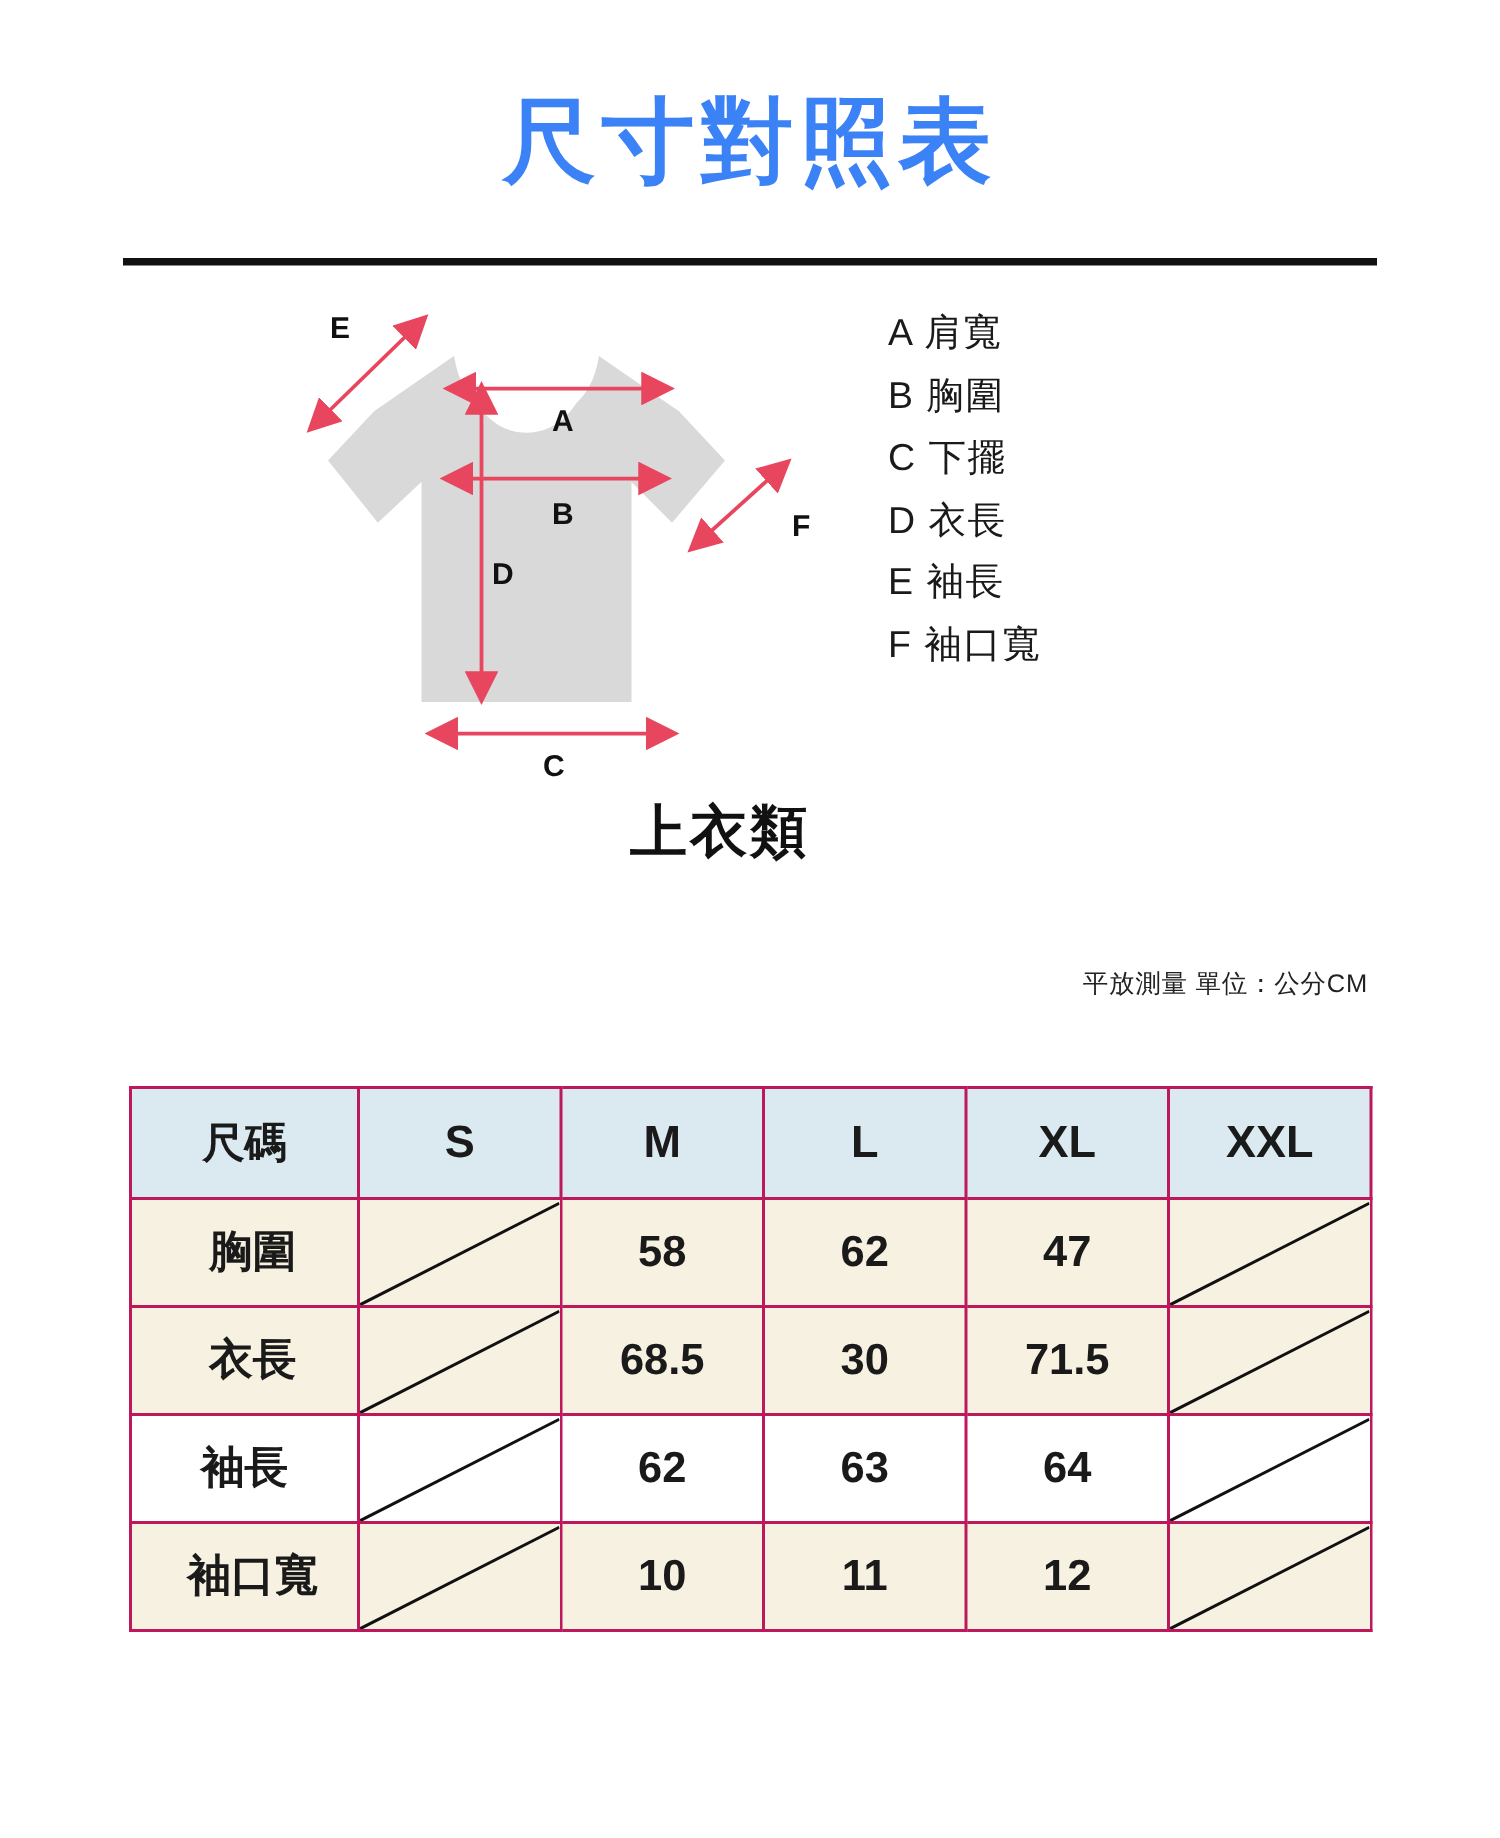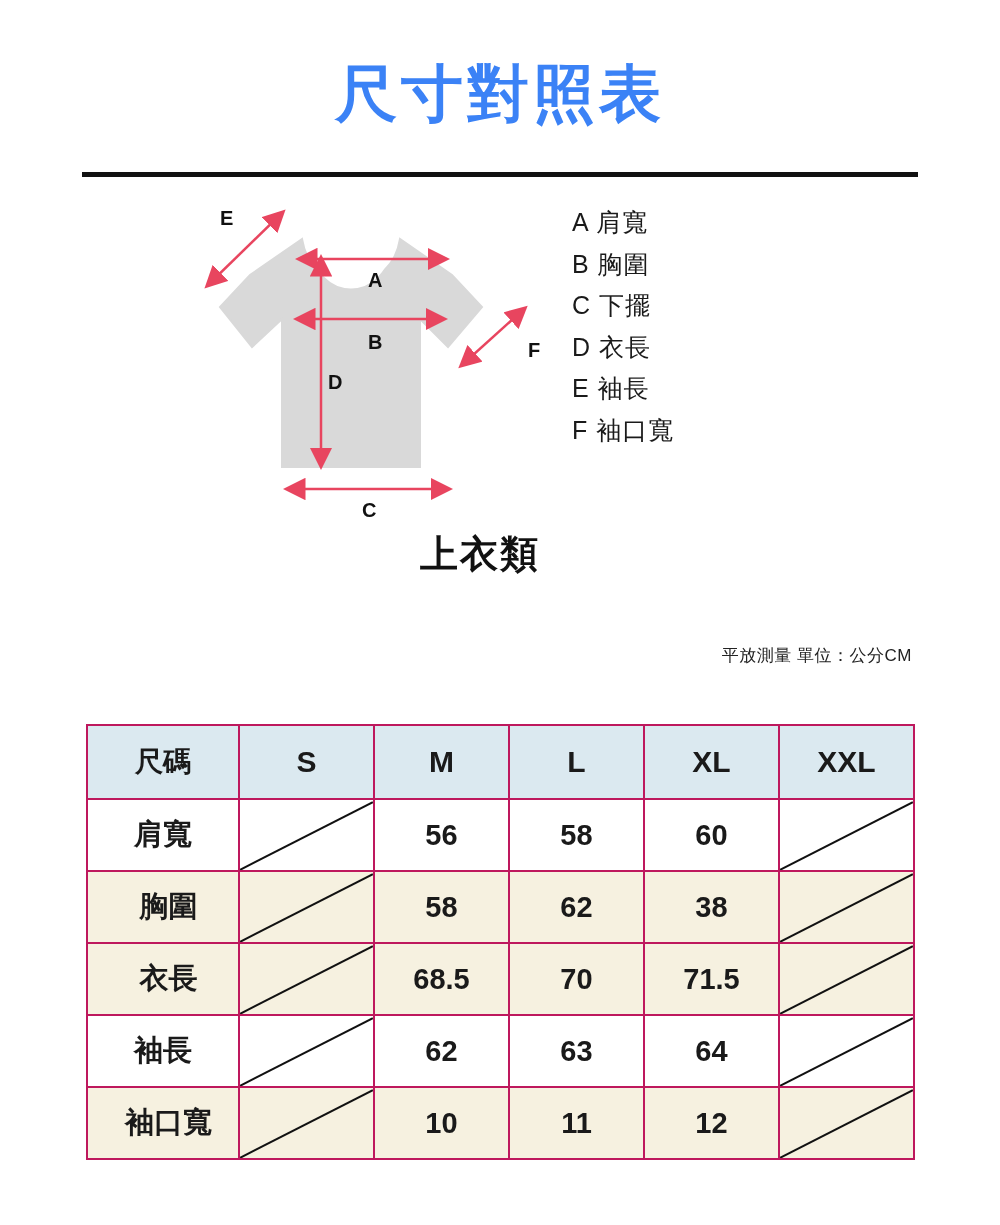--- a/index.html
+++ b/index.html
@@ -43,21 +43,21 @@
     height: 340px;
     margin-top: 10px;
   }
   .shirt-svg {
     position: absolute;
     left: 190px;
     top: 10px;
   }
   .legend {
     position: absolute;
-    left: 572px;
+    left: 592px;
     top: 22px;
     display: flex;
     flex-direction: column;
     gap: 14px;
   }
   .legend-item {
     font-size: 25px;
     color: #1a1a1a;
     letter-spacing: 1px;
     line-height: 1.1;
@@ -213,41 +213,33 @@
         <tr>
           <th class="head-label">尺碼</th>
           <th>S</th>
           <th>M</th>
           <th>L</th>
           <th>XL</th>
           <th>XXL</th>
         </tr>
       </thead>
       <tbody>
-        <tr class="row-a">
-          <td class="label-cell">肩寬</td>
-          <td class="empty-cell"></td>
-          <td>56</td>
-          <td>58</td>
-          <td>60</td>
-          <td class="empty-cell"></td>
-        </tr>
         <tr class="row-b">
           <td class="label-cell">胸圍</td>
           <td class="empty-cell"></td>
           <td>58</td>
           <td>62</td>
-          <td>38</td>
+          <td>47</td>
           <td class="empty-cell"></td>
         </tr>
         <tr class="row-b">
           <td class="label-cell">衣長</td>
           <td class="empty-cell"></td>
           <td>68.5</td>
-          <td>70</td>
+          <td>30</td>
           <td>71.5</td>
           <td class="empty-cell"></td>
         </tr>
         <tr class="row-a">
           <td class="label-cell">袖長</td>
           <td class="empty-cell"></td>
           <td>62</td>
           <td>63</td>
           <td>64</td>
           <td class="empty-cell"></td>

